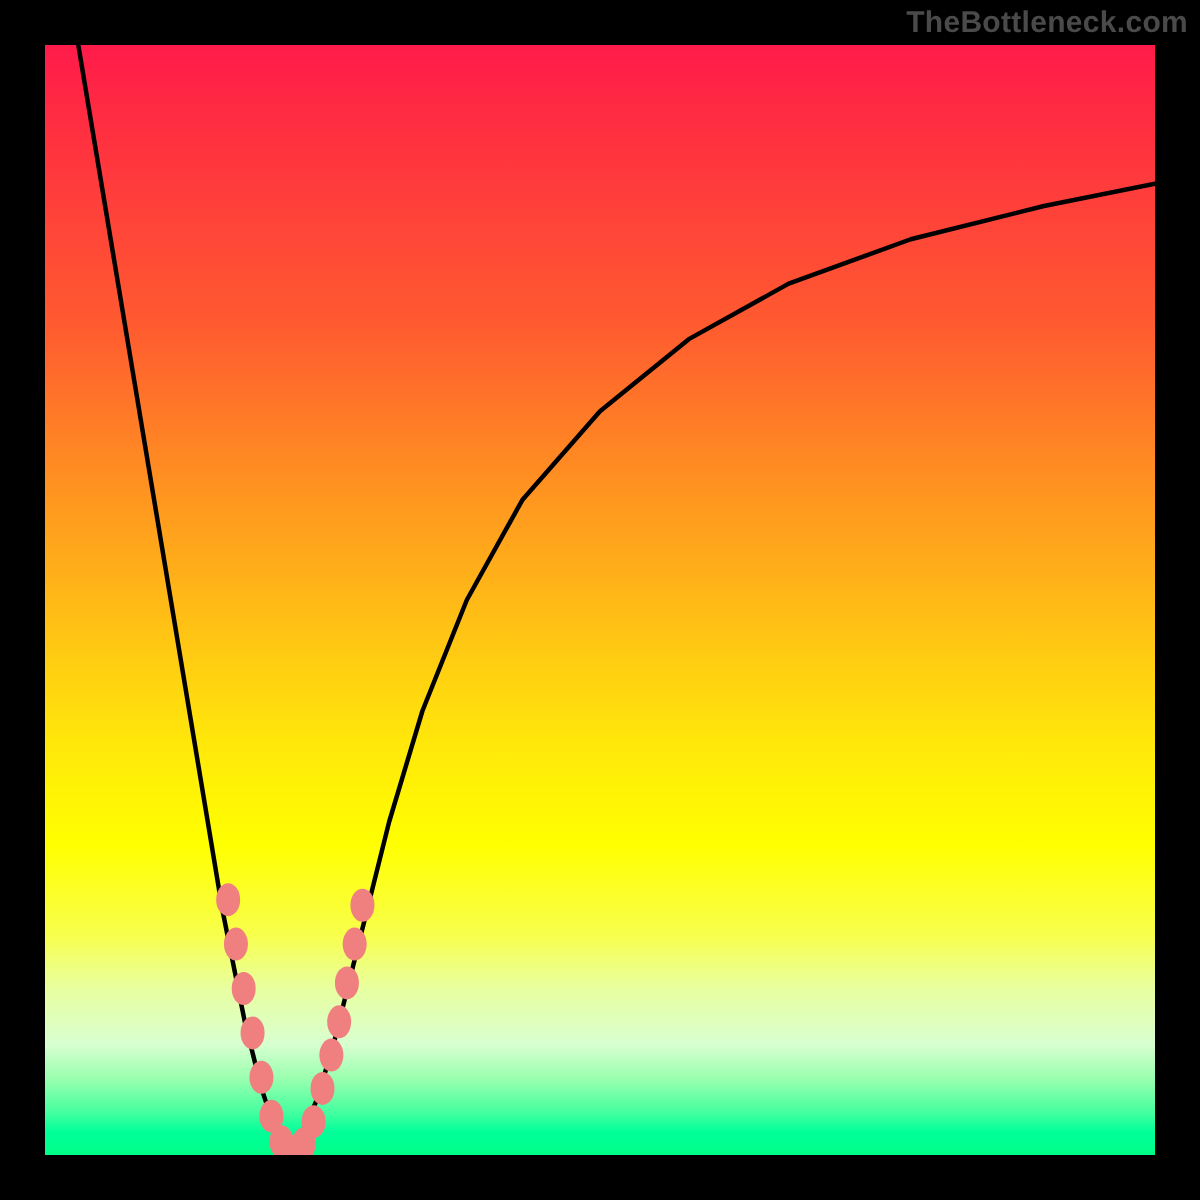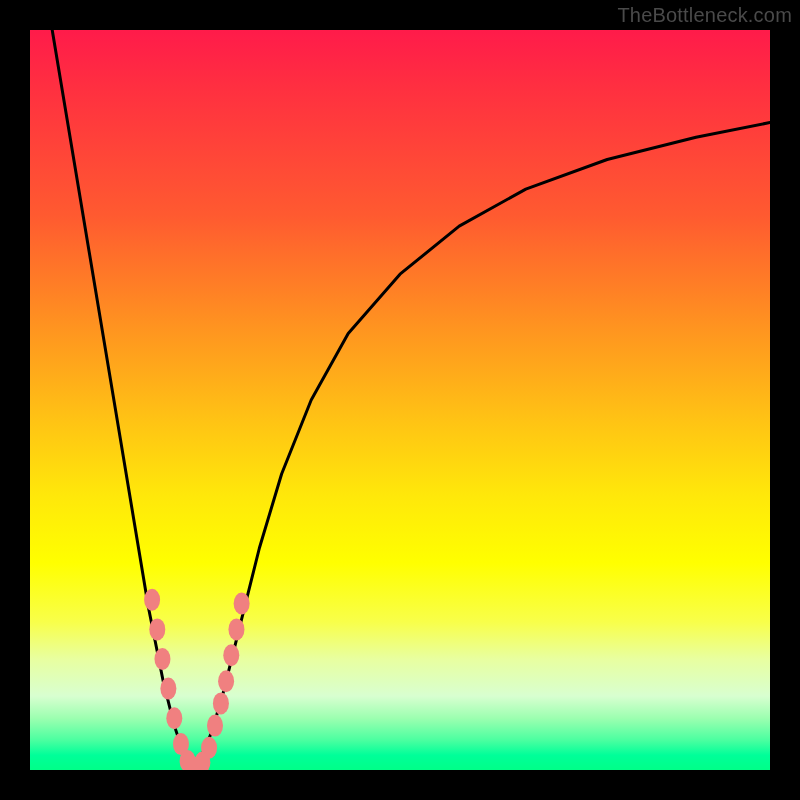--- a/index.html
+++ b/index.html
@@ -48,21 +48,21 @@
     width: 740px;
     height: 740px;
   }
   .watermark {
     position: absolute;
     top: 4px;
     right: 8px;
     font-family: Arial, Helvetica, sans-serif;
     font-size: 20px;
     color: #4a4a4a;
-    font-weight: 400;
+    font-weight: 700;
     letter-spacing: 0.2px;
   }
 </style>
 </head>
 <body>
 
 <div class="frame">
 
   <div class="watermark">TheBottleneck.com</div>
 

